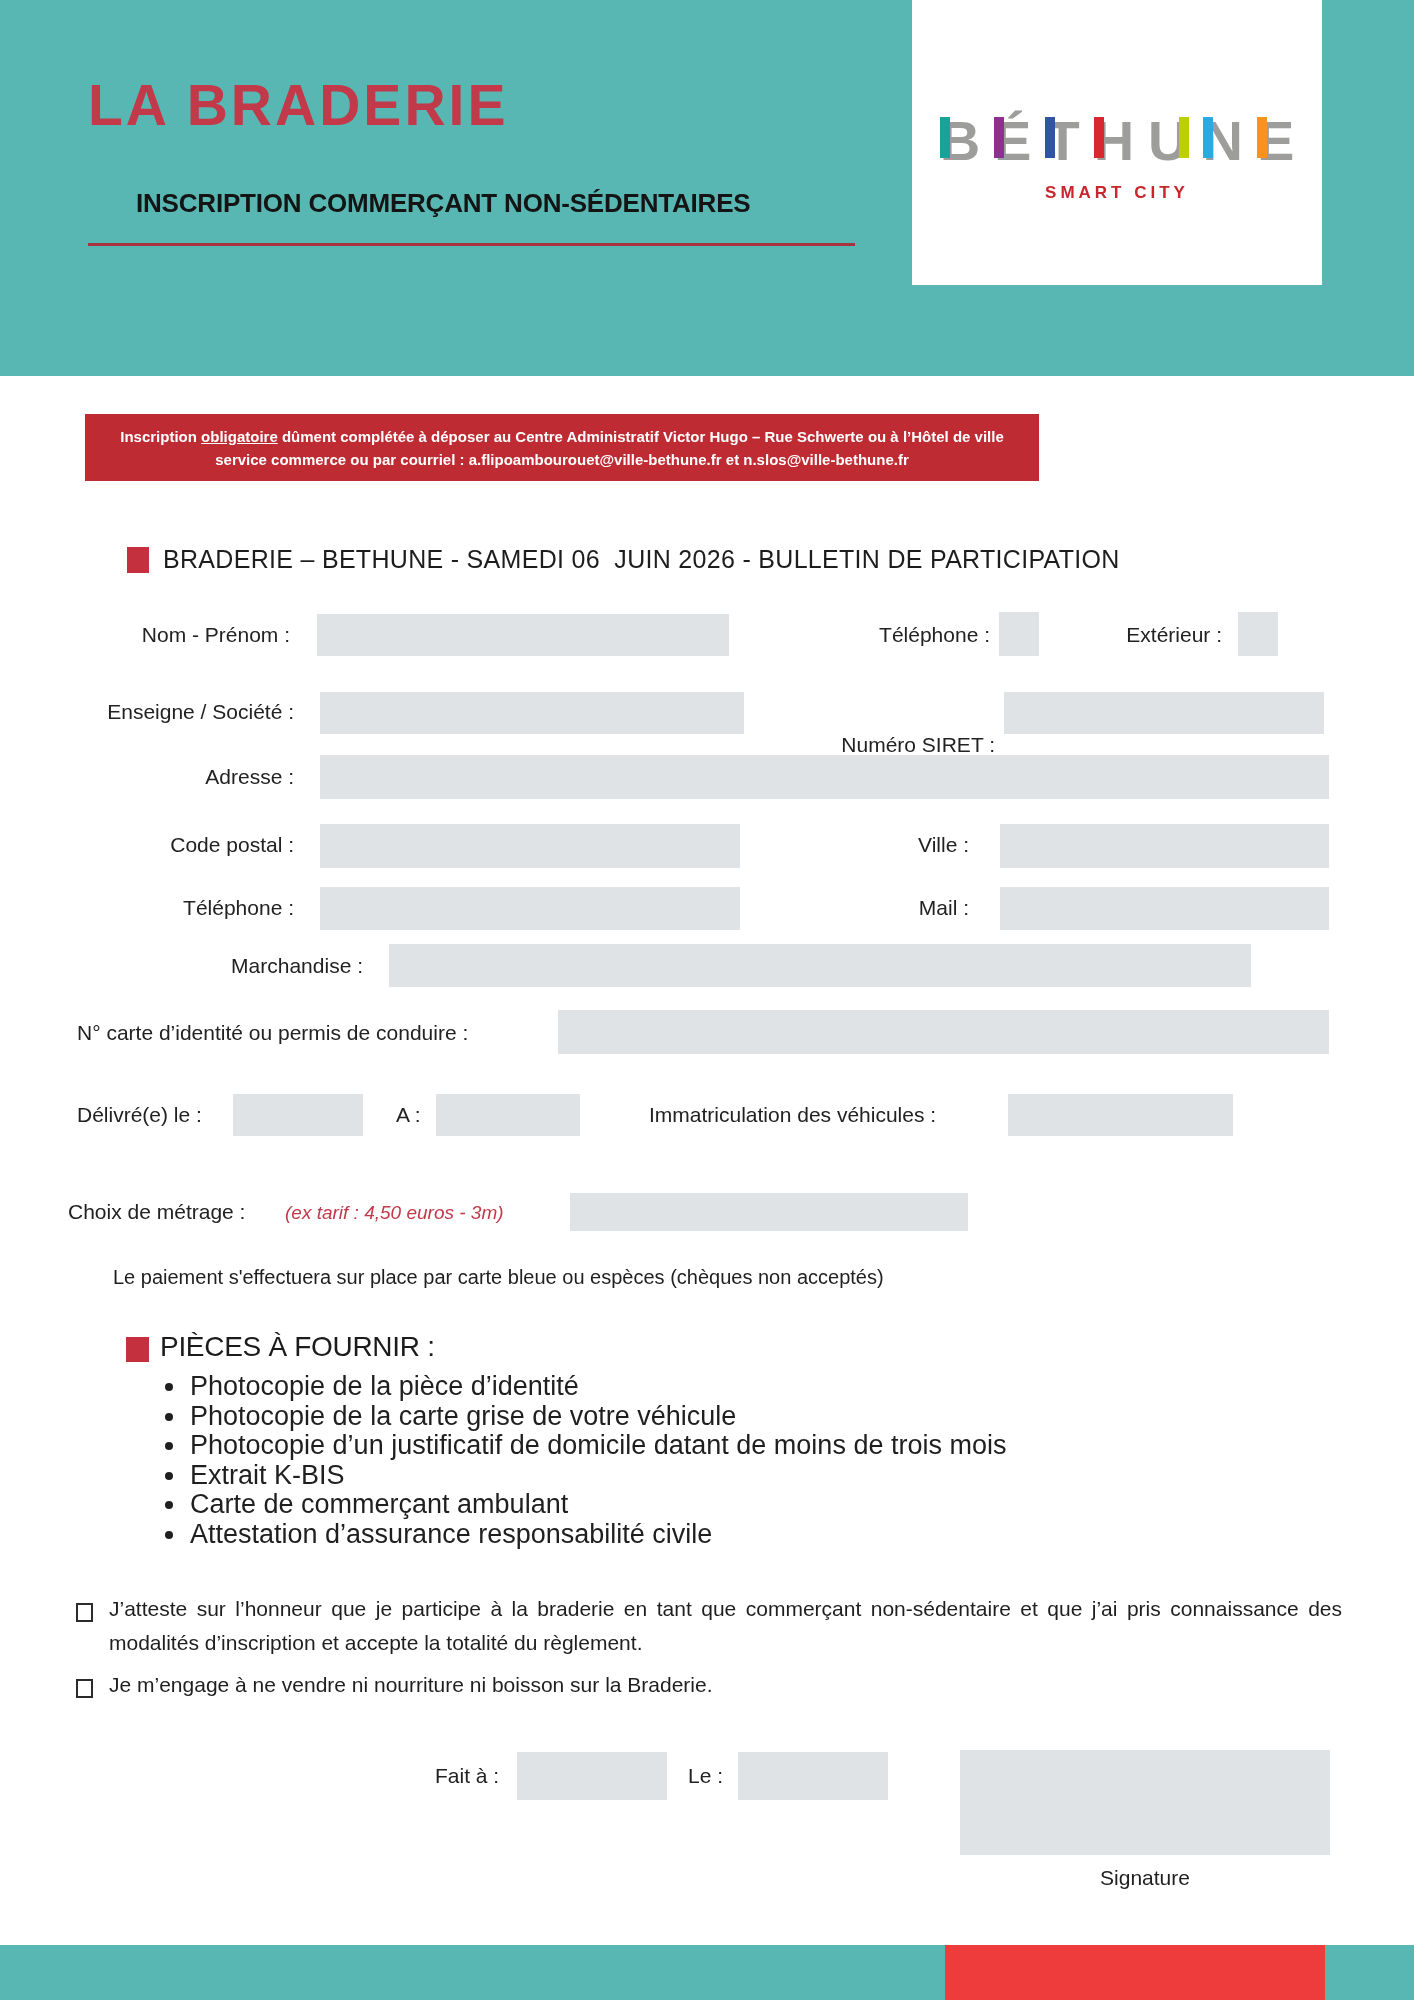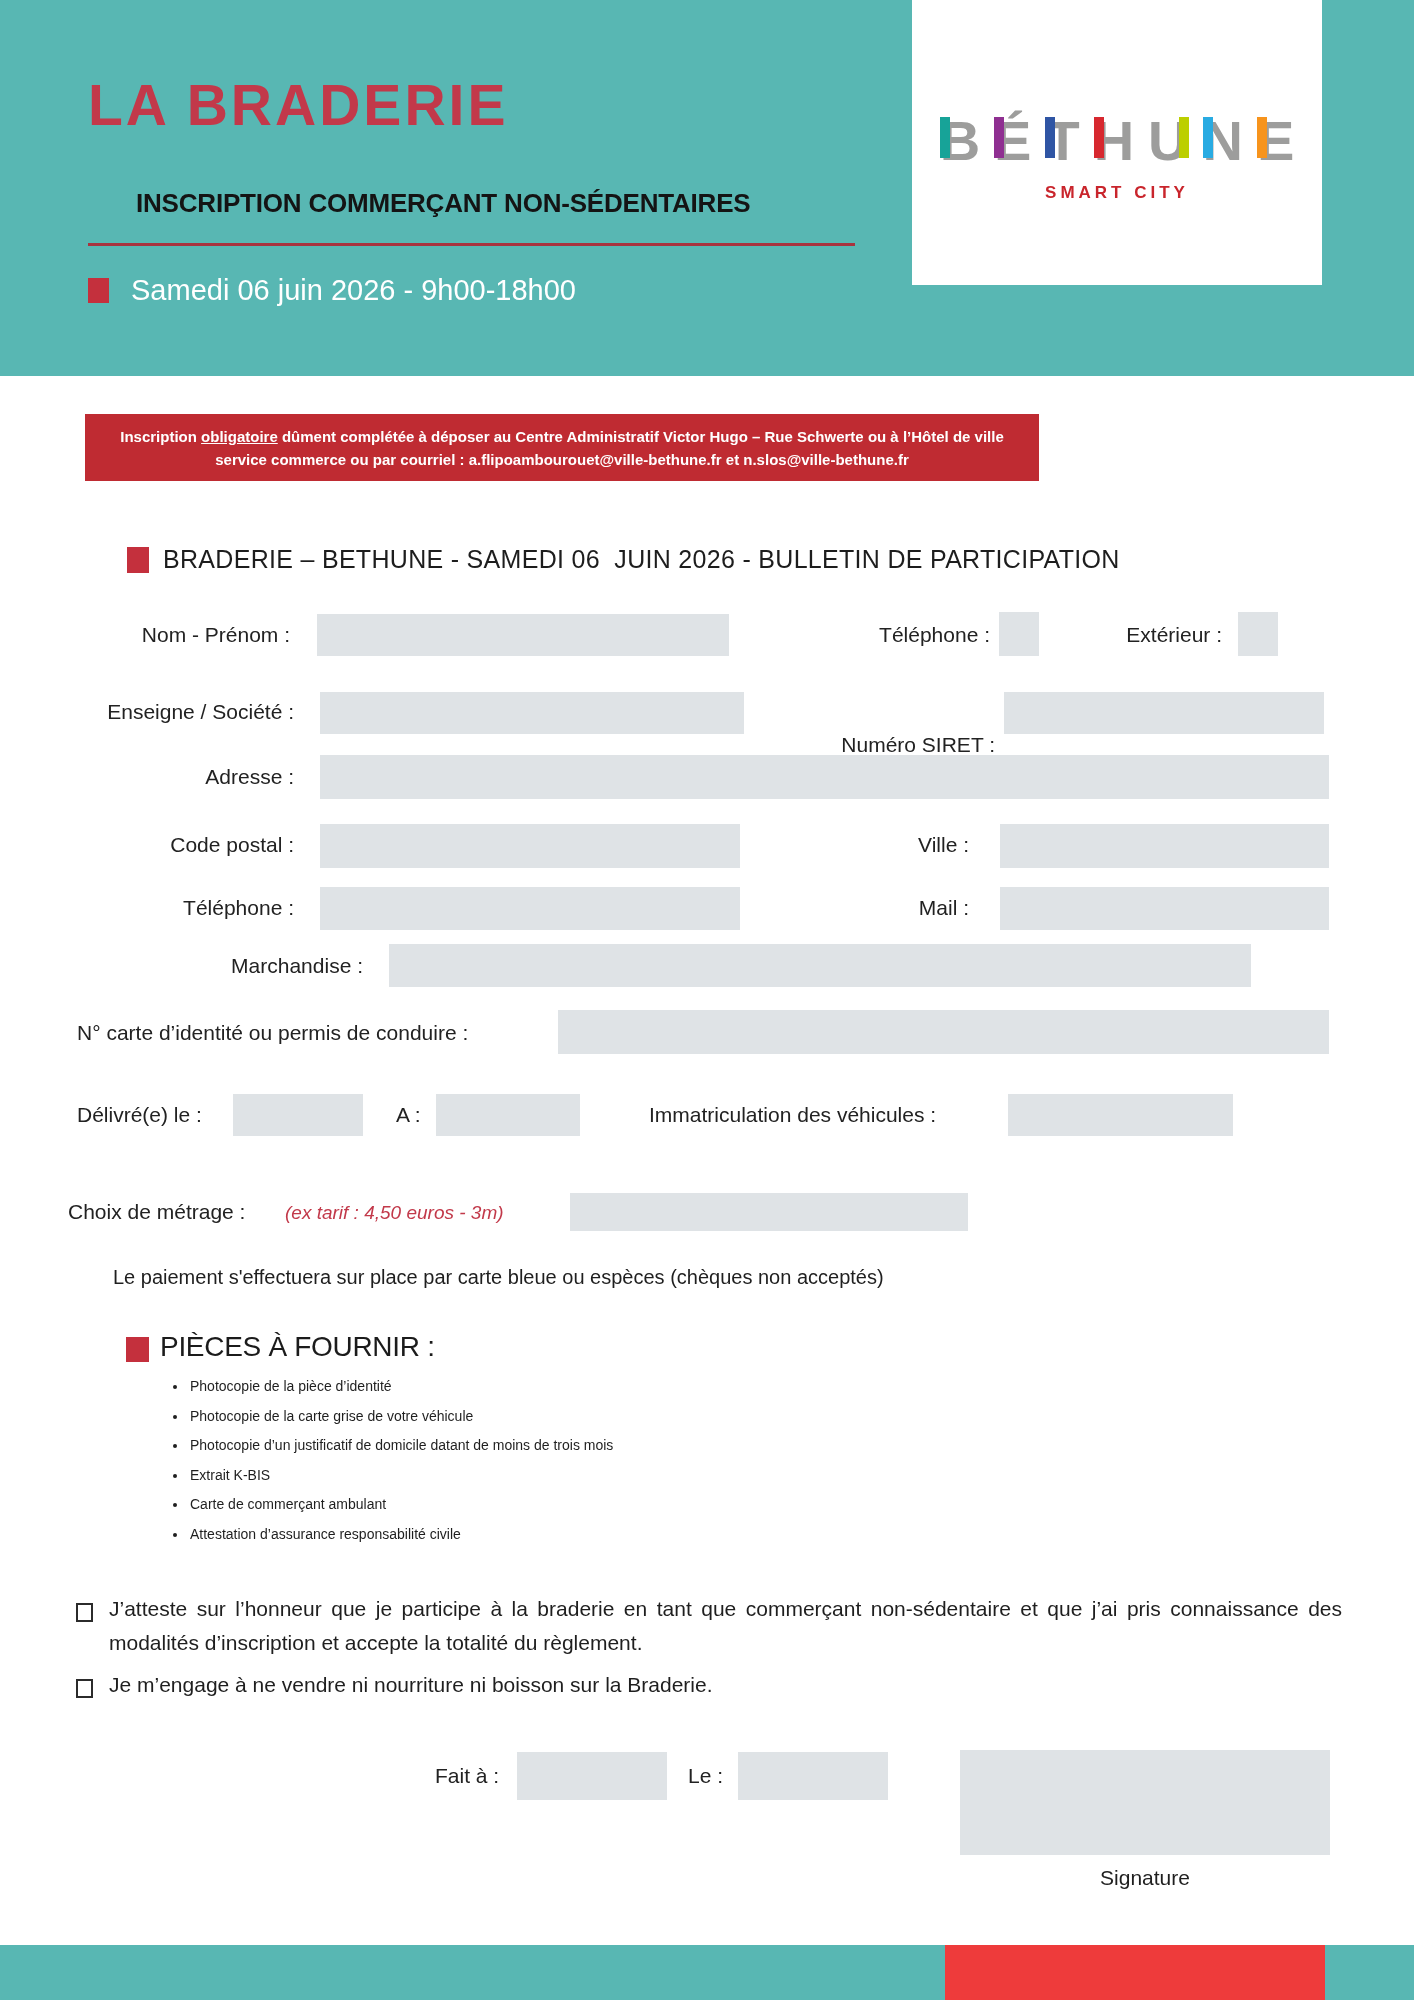--- a/index.html
+++ b/index.html
@@ -42,21 +42,21 @@
   .lbl-r { text-align:right; }
   .field { position:absolute; background:#DFE3E6; border:0; outline:none;
            font-family:"Liberation Sans", sans-serif; font-size:20px; color:#222; padding:0 8px; box-sizing:border-box; }
   .box-field { position:absolute; background:#DFE3E6; }
   .note-red { position:absolute; font-size:19px; font-style:italic; color:#C2394A; }
   .pay-note { position:absolute; left:113px; top:1266px; font-size:20px; color:#1f1f1f; }
 
   
   .pieces-sq { position:absolute; left:126px; top:1337px; width:23px; height:25px; }
   .pieces-title { position:absolute; left:160px; top:1331px; font-size:28px; font-weight:500; letter-spacing:-0.3px; color:#1b1b1b; }
-  .pieces-list { position:absolute; left:162px; top:1372px; margin:0; padding-left:26px; font-size:14px; line-height:29.5px; color:#1f1f1f; }
+  .pieces-list { position:absolute; left:162px; top:1372px; margin:0; padding-left:26px; font-size:27px; line-height:29.5px; color:#1f1f1f; }
   .pieces-list li { padding-left:2px; }
 
   
   .checkbox { position:absolute; width:13px; height:15px; border:2px solid #2b2b2b; background:#ffffff; }
   .decl-text { position:absolute; left:109px; width:1233px; font-size:21px; line-height:34px; color:#1f1f1f; text-align:justify; }
 
   
   .sig-box { position:absolute; left:960px; top:1750px; width:370px; height:105px; background:#DFE3E6; }
   .sig-label { position:absolute; left:960px; top:1866px; width:370px; text-align:center; font-size:21px; color:#1f1f1f; }
 
@@ -66,24 +66,20 @@
 </style>
 </head>
 <body>
 
 <div id="page">
 
   <div class="header">
     <div class="main-title">LA BRADERIE</div>
     <div class="subtitle">INSCRIPTION COMMERÇANT NON-SÉDENTAIRES</div>
     <div class="divider"></div>
-    <div class="date-row">
-      <span class="sq date-sq"></span>
-      <span class="date-text">Samedi 06 juin 2026 - 9h00-18h00</span>
-    </div>
 
     <div class="logo-box">
       <div class="logo-letters">
         <span class="logo-unit">
           <span class="logo-bar bar-left" style="background: rgb(23, 163, 152);"></span>
           <span class="logo-char">B</span>
         </span>
         <span class="logo-unit">
           <span class="logo-bar bar-left" style="background: rgb(143, 47, 145);"></span>
           <span class="logo-char">É</span>

